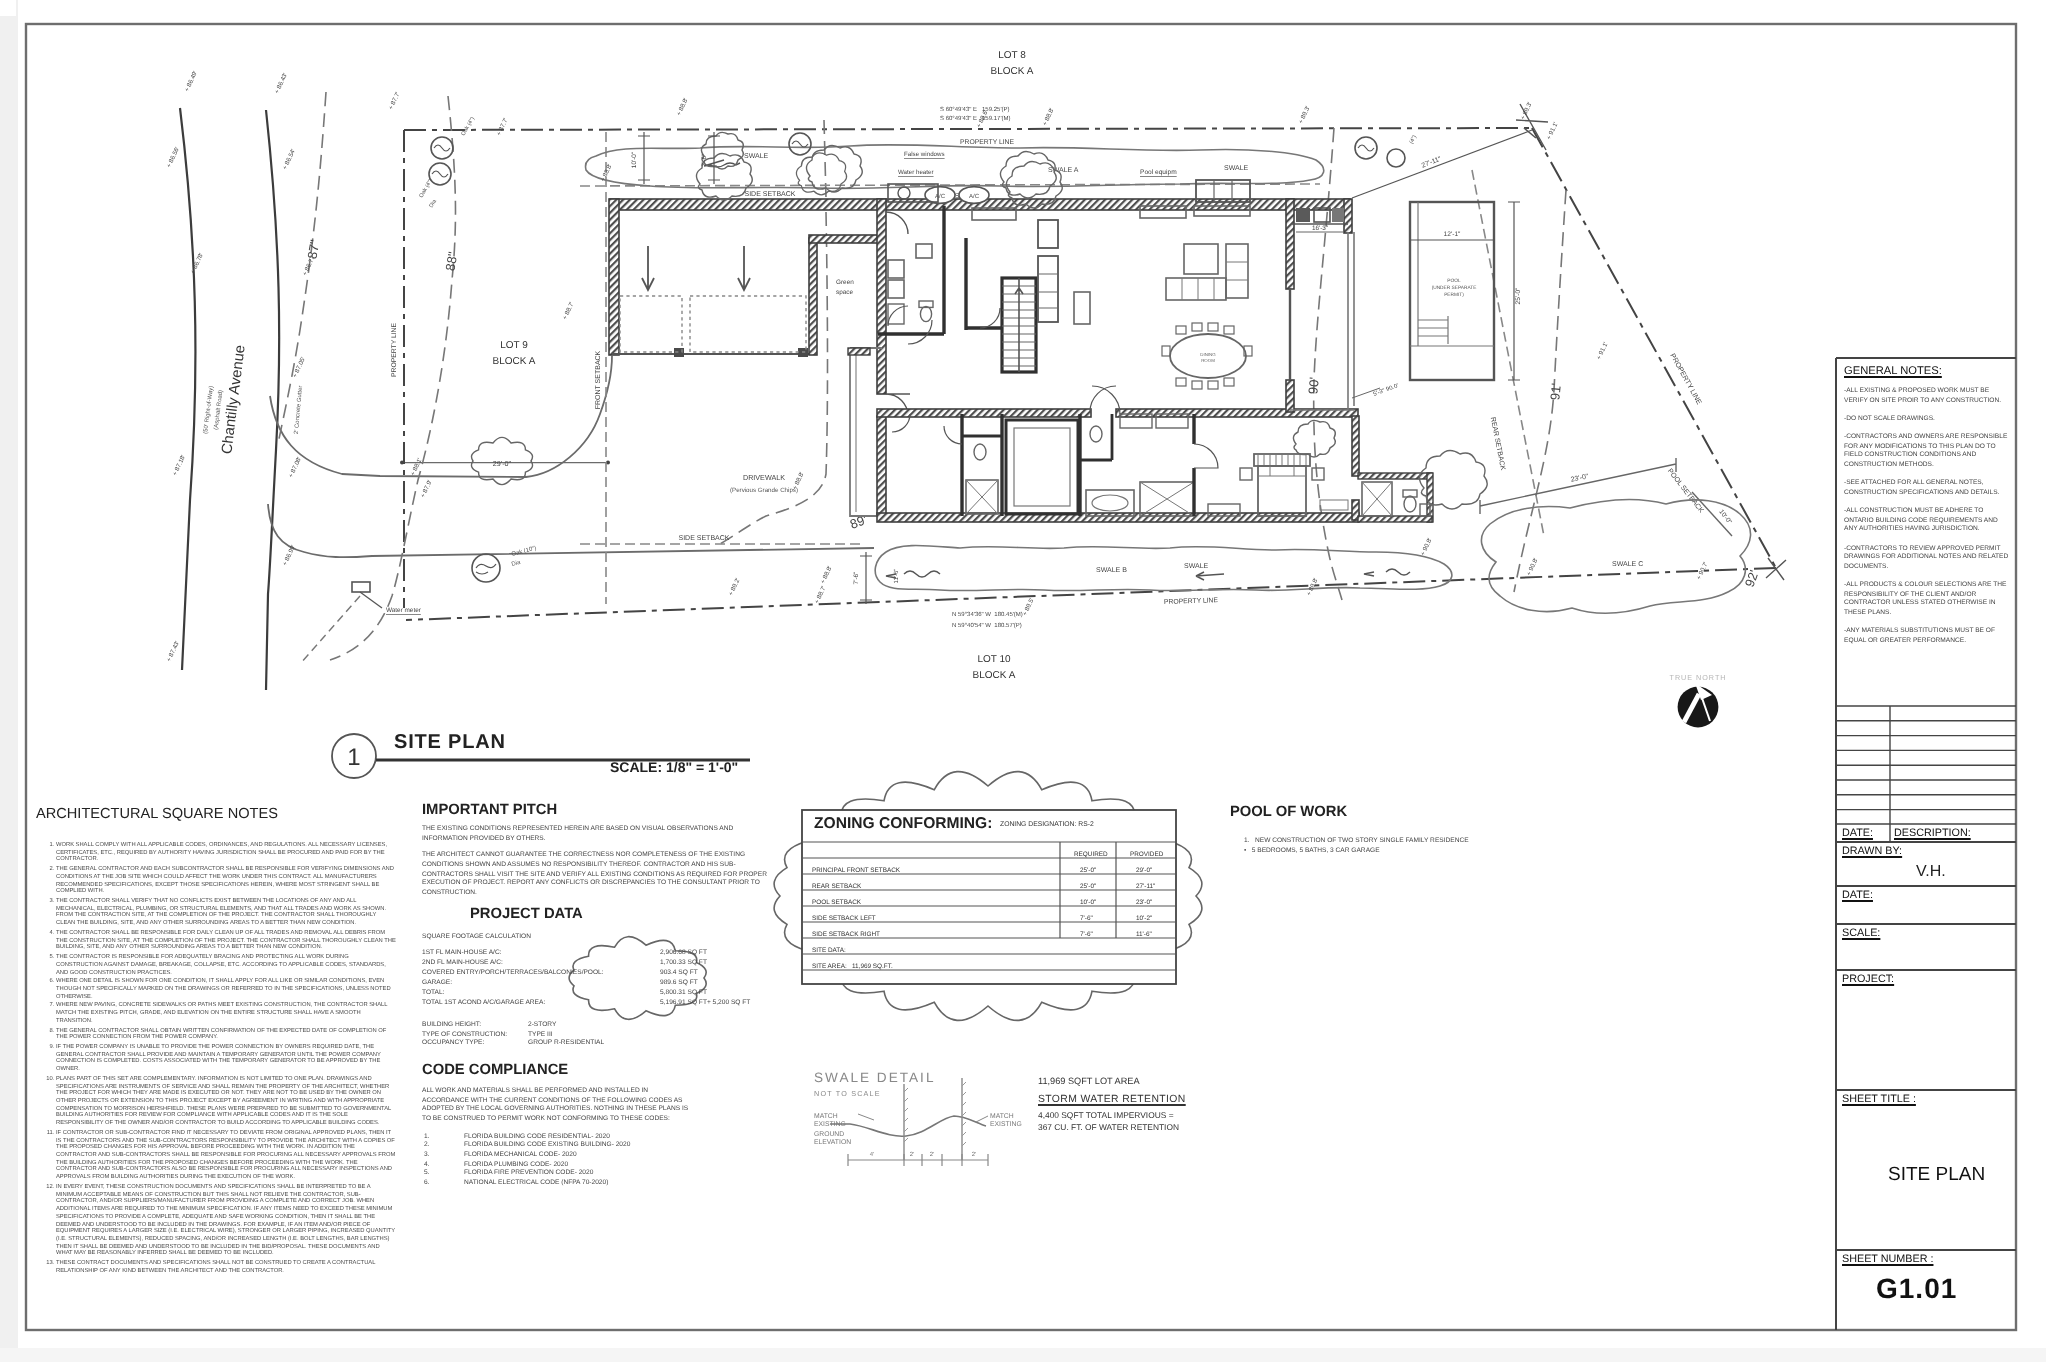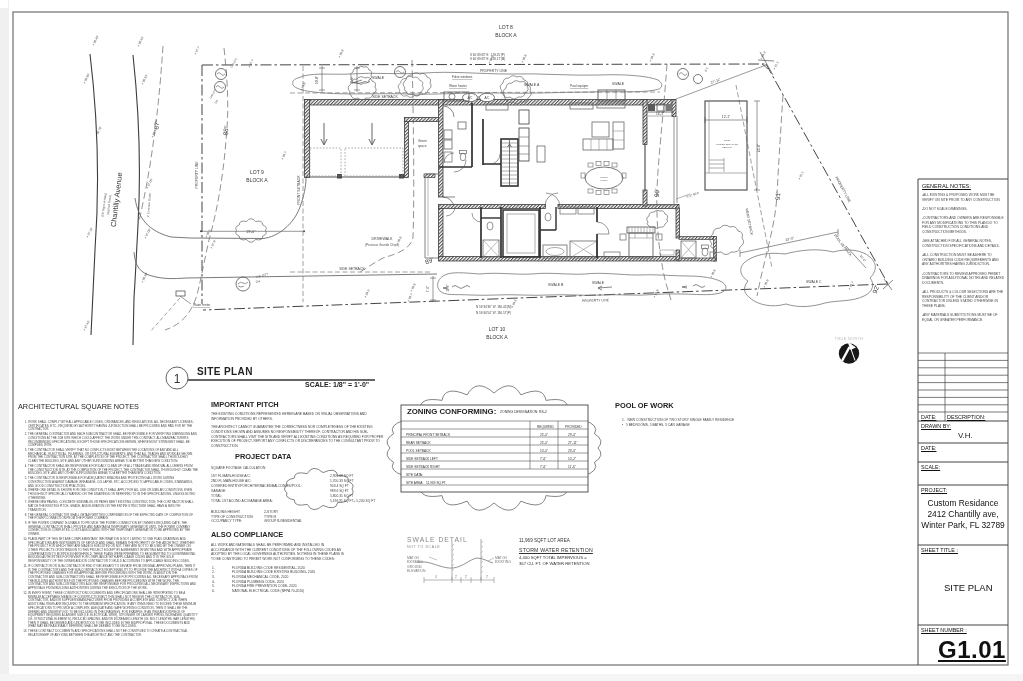--- a/index.html
+++ b/index.html
@@ -590,29 +590,28 @@
 <div class="t" style="left:921px;top:422.5px;font-size:5.4px;text-decoration:underline;color:#111;">DRAWN BY:</div>
 
 <div class="t" style="left:958px;top:431px;font-size:8px;color:#222;">V.H.</div>
 
 <div class="t" style="left:921px;top:444.5px;font-size:5.4px;text-decoration:underline;color:#111;">DATE:</div>
 
 <div class="t" style="left:921px;top:463.5px;font-size:5.4px;text-decoration:underline;color:#111;">SCALE:</div>
 
 <div class="t" style="left:921px;top:486.5px;font-size:5.4px;text-decoration:underline;color:#111;">PROJECT:</div>
 
-<div class="blk" style="left:918px;top:498px;width:90px;font-size:8.4px;line-height:1.3;color:#111;text-align:center;">Custom Residance<br>2412 Chantilly ave,<br>Winter Park, FL 32789</div>
 
 <div class="t" style="left:921px;top:546.5px;font-size:5.4px;text-decoration:underline;color:#111;">SHEET TITLE :</div>
 
 <div class="t" style="left:944px;top:582px;font-size:9.5px;color:#111;">SITE PLAN</div>
 
 <div class="t" style="left:921px;top:627px;font-size:5.4px;text-decoration:underline;color:#111;">SHEET NUMBER :</div>
 
-<div class="t" style="left:938px;top:636px;font-size:24px;font-weight:bold;color:#111;letter-spacing:0.5px;text-decoration:underline;">G1.01</div>
+<div class="t" style="left:938px;top:636px;font-size:14px;font-weight:bold;color:#111;letter-spacing:0.5px;">G1.01</div>
 
 <div class="t" style="left:18px;top:402px;font-size:7.3px;color:#222;">ARCHITECTURAL SQUARE NOTES</div>
 
 <div class="blk" style="left:22px;top:421px;width:176px;font-size:2.9px;line-height:1.28;color:#4a4a4a;">
 <ol style="margin:0;padding-left:6px;">
 <li style="margin-bottom:1px;">WORK SHALL COMPLY WITH ALL APPLICABLE CODES, ORDINANCES, AND REGULATIONS. ALL NECESSARY LICENSES, CERTIFICATES, ETC., REQUIRED BY AUTHORITY HAVING JURISDICTION SHALL BE PROCURED AND PAID FOR BY THE CONTRACTOR.</li>
 <li style="margin-bottom:1px;">THE GENERAL CONTRACTOR AND EACH SUBCONTRACTOR SHALL BE RESPONSIBLE FOR VERIFYING DIMENSIONS AND CONDITIONS AT THE JOB SITE WHICH COULD AFFECT THE WORK UNDER THIS CONTRACT. ALL MANUFACTURERS RECOMMENDED SPECIFICATIONS, EXCEPT THOSE SPECIFICATIONS HEREIN, WHERE MOST STRINGENT SHALL BE COMPLIED WITH.</li>
 <li style="margin-bottom:1px;">THE CONTRACTOR SHALL VERIFY THAT NO CONFLICTS EXIST BETWEEN THE LOCATIONS OF ANY AND ALL MECHANICAL, ELECTRICAL, PLUMBING, OR STRUCTURAL ELEMENTS, AND THAT ALL TRADES AND WORK AS SHOWN. FROM THE CONTRACTION SITE, AT THE COMPLETION OF THE PROJECT. THE CONTRACTOR SHALL THOROUGHLY CLEAN THE BUILDING, SITE, AND ANY OTHER SURROUNDING AREAS TO A BETTER THAN NEW CONDITION.</li>
 <li style="margin-bottom:1px;">THE CONTRACTOR SHALL BE RESPONSIBLE FOR DAILY CLEAN UP OF ALL TRADES AND REMOVAL ALL DEBRIS FROM THE CONSTRUCTION SITE, AT THE COMPLETION OF THE PROJECT. THE CONTRACTOR SHALL THOROUGHLY CLEAN THE BUILDING, SITE, AND ANY OTHER SURROUNDING AREAS TO A BETTER THAN NEW CONDITION.</li>
 <li style="margin-bottom:1px;">THE CONTRACTOR IS RESPONSIBLE FOR ADEQUATELY BRACING AND PROTECTING ALL WORK DURING CONSTRUCTION AGAINST DAMAGE, BREAKAGE, COLLAPSE, ETC. ACCORDING TO APPLICABLE CODES, STANDARDS, AND GOOD CONSTRUCTION PRACTICES.</li>
@@ -648,21 +647,21 @@
 <div>COVERED ENTRY/PORCH/TERRACES/BALCONIES/POOL:<span style="position:absolute;left:119px;">903.4 SQ FT</span></div>
 <div>GARAGE:<span style="position:absolute;left:119px;">989.6 SQ FT</span></div>
 <div>TOTAL:<span style="position:absolute;left:119px;">5,800.31 SQ FT</span></div>
 <div>TOTAL 1ST ACOND A/C/GARAGE AREA:<span style="position:absolute;left:119px;">5,196.91 SQ FT+ 5,200 SQ FT</span></div>
 <div style="height:6px;"></div>
 <div>BUILDING HEIGHT:<span style="position:absolute;left:53px;">2-STORY</span></div>
 <div>TYPE OF CONSTRUCTION:<span style="position:absolute;left:53px;">TYPE III</span></div>
 <div>OCCUPANCY TYPE:<span style="position:absolute;left:53px;">GROUP R-RESIDENTIAL</span></div>
 </div>
 
-<div class="t" style="left:211px;top:530px;font-size:7.4px;font-weight:bold;color:#222;">ALSO COMPLIANCE</div>
+<div class="t" style="left:211px;top:530px;font-size:7.4px;font-weight:bold;color:#222;">CODE COMPLIANCE</div>
 
 <div class="blk" style="left:211px;top:543px;width:137px;font-size:3.3px;line-height:1.42;color:#444;">
 <p style="margin:0 0 4px 0;">ALL WORK AND MATERIALS SHALL BE PERFORMED AND INSTALLED IN ACCORDANCE WITH THE CURRENT CONDITIONS OF THE FOLLOWING CODES AS ADOPTED BY THE LOCAL GOVERNING AUTHORITIES. NOTHING IN THESE PLANS IS TO BE CONSTRUED TO PERMIT WORK NOT CONFORMING TO THESE CODES:</p>
 <div style="position:relative;padding-left:21px;"><span style="position:absolute;left:1px;">1.</span>FLORIDA BUILDING CODE RESIDENTIAL- 2020</div>
 <div style="position:relative;padding-left:21px;"><span style="position:absolute;left:1px;">2.</span>FLORIDA BUILDING CODE EXISTING BUILDING- 2020</div>
 <div style="position:relative;padding-left:21px;"><span style="position:absolute;left:1px;">3.</span>FLORIDA MECHANICAL CODE- 2020</div>
 <div style="position:relative;padding-left:21px;"><span style="position:absolute;left:1px;">4.</span>FLORIDA PLUMBING CODE- 2020</div>
 <div style="position:relative;padding-left:21px;"><span style="position:absolute;left:1px;">5.</span>FLORIDA FIRE PREVENTION CODE- 2020</div>
 <div style="position:relative;padding-left:21px;"><span style="position:absolute;left:1px;">6.</span>NATIONAL ELECTRICAL CODE (NFPA 70-2020)</div>
 </div>

